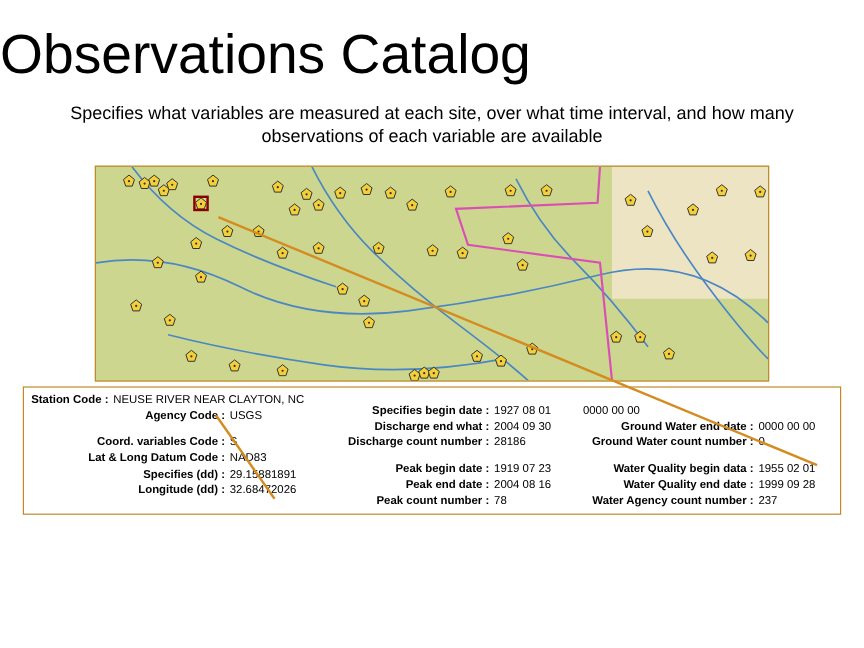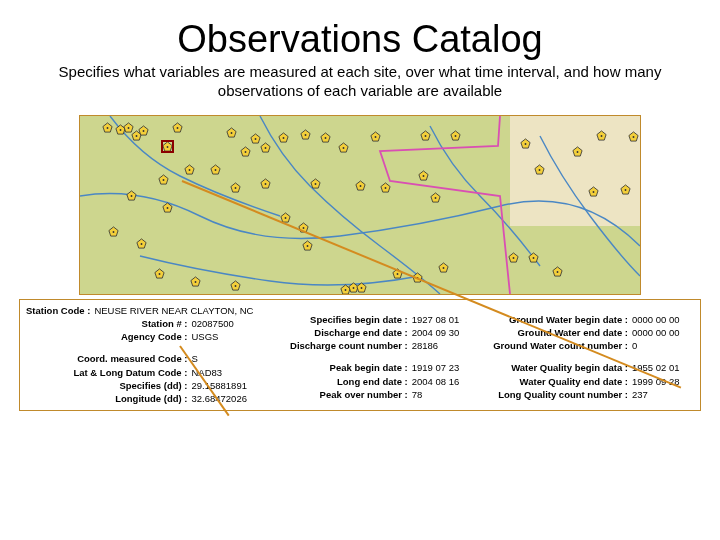--- a/index.html
+++ b/index.html
@@ -1,16 +1,16 @@
 <!DOCTYPE html>
 <html><head>
 <meta charset="utf-8">
 <style>
   body{margin:0;font-family:Arial,Helvetica,sans-serif;background:#fff;width:720px;height:540px;position:relative;overflow:hidden}
-  h1{margin:18px 0 2px;text-align:center;font-weight:400;font-size:38px}
+  h1{margin:18px 0 14px;font-weight:400;font-size:46px}
   .subtitle{margin:0 auto;width:640px;text-align:center;font-size:15px;line-height:1.25}
   .map-wrap{margin:14px auto 0;width:560px;height:178px;border:1px solid #c08a2c;background:#cdd68e;position:relative;overflow:hidden}
   .map-bg{position:absolute;inset:0}
   .river{fill:none;stroke:#4a87c4;stroke-width:1.4}
   .road{fill:none;stroke:#d94fb3;stroke-width:1.8}
   .beige{fill:#ede4c3}
   .station{position:absolute;width:11px;height:11px}
   .station svg{display:block}
   .station path{fill:#f3cf3a;stroke:#333;stroke-width:.9}
   .station.hl{outline:2px solid #8a0000;outline-offset:-1px}
@@ -370,30 +370,26 @@
 <div class="callout-line" style="left:180px;top:345px;width:85px;transform:rotate(55deg)"></div>
 <div class="callout-line" style="left:182px;top:180px;width:540px;transform:rotate(22.5deg)"></div>
 
 <div class="info-panel">
   <div class="col" id="c1">
       <div class="row">
         <span class="lbl">Station Code :</span>
         <span class="val">NEUSE RIVER NEAR CLAYTON, NC</span>
       </div>
       <div class="row">
-        <span class="lbl">Station # :</span>
-        <span class="val">02087500</span>
-      </div>
-      <div class="row">
         <span class="lbl">Agency Code :</span>
         <span class="val">USGS</span>
       </div>
       <div class="gap"></div>
       <div class="row">
-        <span class="lbl">Coord. measured Code :</span>
+        <span class="lbl">Coord. variables Code :</span>
         <span class="val">S</span>
       </div>
       <div class="row">
         <span class="lbl">Lat &amp; Long Datum Code :</span>
         <span class="val">NAD83</span>
       </div>
       <div class="row">
         <span class="lbl">Specifies (dd) :</span>
         <span class="val">29.15881891</span>
       </div>
@@ -402,62 +398,61 @@
         <span class="val">32.68472026</span>
       </div>
     </div>
   <div class="col" id="c2">
       <div class="gap"></div>
       <div class="row">
         <span class="lbl">Specifies begin date :</span>
         <span class="val">1927 08 01</span>
       </div>
       <div class="row">
-        <span class="lbl">Discharge end date :</span>
+        <span class="lbl">Discharge end what :</span>
         <span class="val">2004 09 30</span>
       </div>
       <div class="row">
         <span class="lbl">Discharge count number :</span>
         <span class="val">28186</span>
       </div>
       <div class="gap"></div>
       <div class="row">
         <span class="lbl">Peak begin date :</span>
         <span class="val">1919 07 23</span>
       </div>
       <div class="row">
-        <span class="lbl">Long end date :</span>
+        <span class="lbl">Peak end date :</span>
         <span class="val">2004 08 16</span>
       </div>
       <div class="row">
-        <span class="lbl">Peak over number :</span>
+        <span class="lbl">Peak count number :</span>
         <span class="val">78</span>
       </div>
     </div>
   <div class="col" id="c3">
       <div class="gap"></div>
       <div class="row">
-        <span class="lbl">Ground Water begin date :</span>
         <span class="val">0000 00 00</span>
       </div>
       <div class="row">
         <span class="lbl">Ground Water end date :</span>
         <span class="val">0000 00 00</span>
       </div>
       <div class="row">
         <span class="lbl">Ground Water count number :</span>
         <span class="val">0</span>
       </div>
       <div class="gap"></div>
       <div class="row">
         <span class="lbl">Water Quality begin data :</span>
         <span class="val">1955 02 01</span>
       </div>
       <div class="row">
         <span class="lbl">Water Quality end date :</span>
         <span class="val">1999 09 28</span>
       </div>
       <div class="row">
-        <span class="lbl">Long Quality count number :</span>
+        <span class="lbl">Water Agency count number :</span>
         <span class="val">237</span>
       </div>
     </div>
 </div>
 
 </body></html>

